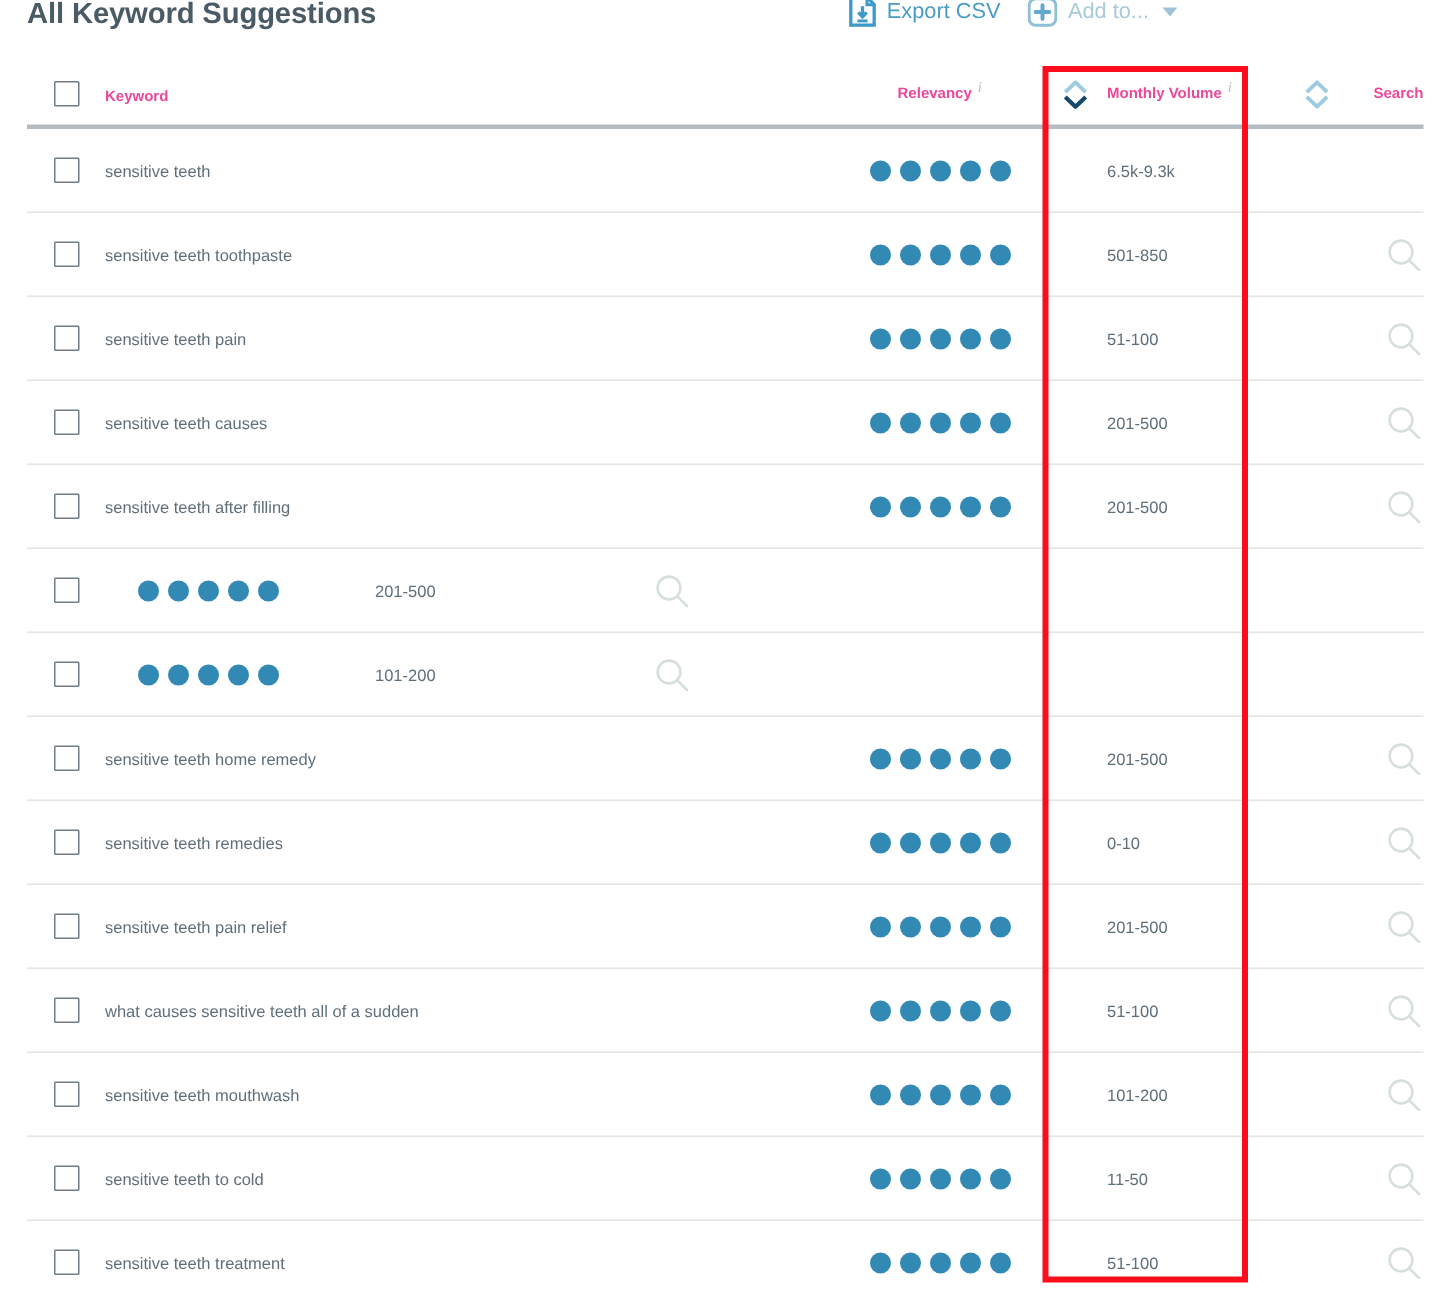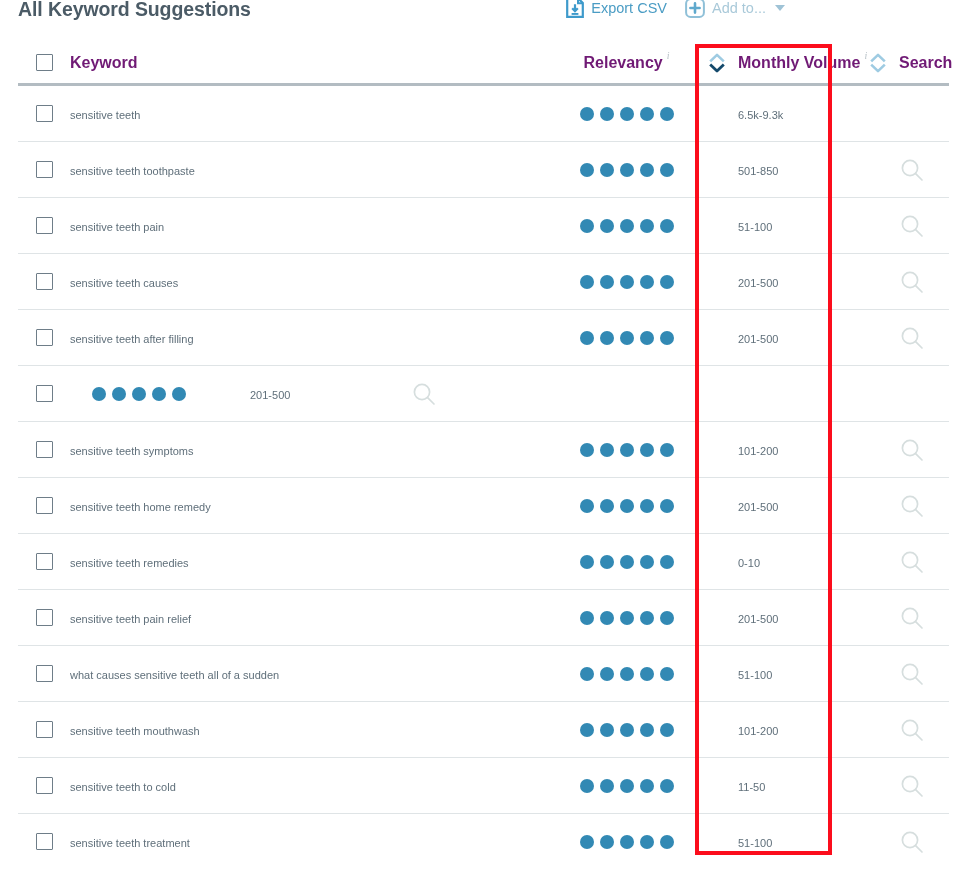--- a/index.html
+++ b/index.html
@@ -83,29 +83,29 @@
     border-bottom: 1px solid #dfe4e6;
   }
 
   
   .c-check   { width: 52px;  display:flex; align-items:center; justify-content:center; }
   .c-keyword { width: 488px; }
   .c-relev   { width: 137px; display:flex; align-items:center; justify-content:center; }
   .c-sort1   { width: 43px;  display:flex; align-items:center; justify-content:center; }
   .c-volume  { width: 118px; }
   .c-sort2   { width: 43px;  display:flex; align-items:center; justify-content:center; }
-  .c-search  { width: 50px;  display:flex; align-items:center; justify-content:flex-start; }
+  .c-search  { width: 50px;  display:flex; align-items:center; justify-content:flex-end; }
 
   .head-row .c-keyword { padding-left: 0; }
   .data-row .c-keyword { padding-left: 0; }
 
   .head-label {
-    font-size: 16px;
+    font-size: 10px;
     font-weight: bold;
-    color: #701a75;
+    color: #ec4899;
     white-space: nowrap;
     position: relative;
   }
   .head-relev-wrap { display:flex; align-items:flex-start; }
   .info-i {
     font-size: 10px;
     font-style: italic;
     color: #b9c2c8;
     margin-left: 4px;
     position: relative;
@@ -381,21 +381,20 @@
                 <circle cx="11" cy="11" r="7.6" fill="none" stroke="#d6dede" stroke-width="1.7"></circle>
                 <path d="M16.6 16.6 L23 23" stroke="#d6dede" stroke-width="1.7" stroke-linecap="round"></path>
               </svg>
             </span>
           </div>
         </div>
         <div class="row data-row">
           <div class="c-check">
             <span class="cbx"></span>
           </div>
-          <div class="c-keyword"><span class="cell-text">sensitive teeth symptoms</span></div>
           <div class="c-relev">
             <div class="dots">
               <span class="dot"></span>
               <span class="dot"></span>
               <span class="dot"></span>
               <span class="dot"></span>
               <span class="dot"></span>
             </div>
           </div>
           <div class="c-sort1"></div>

